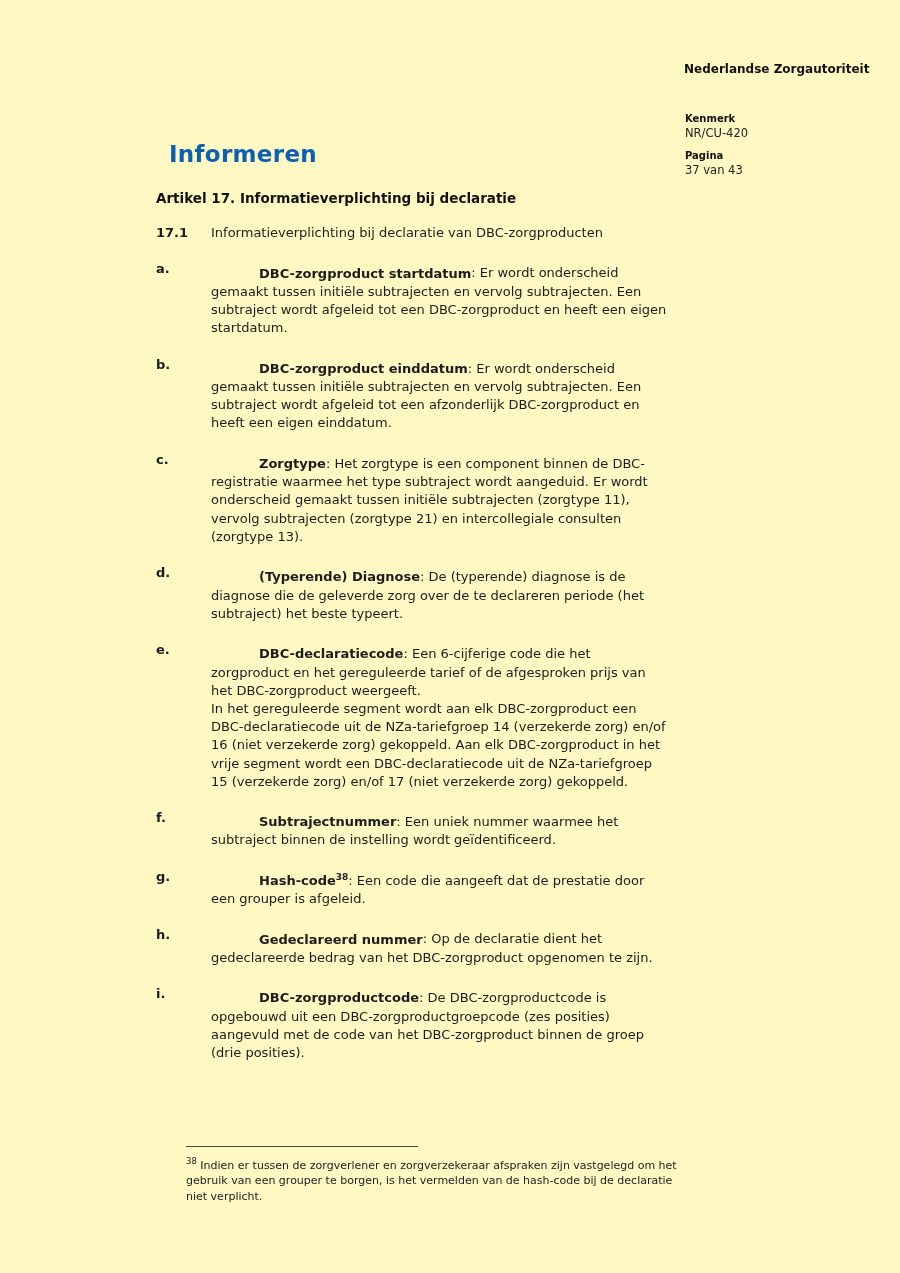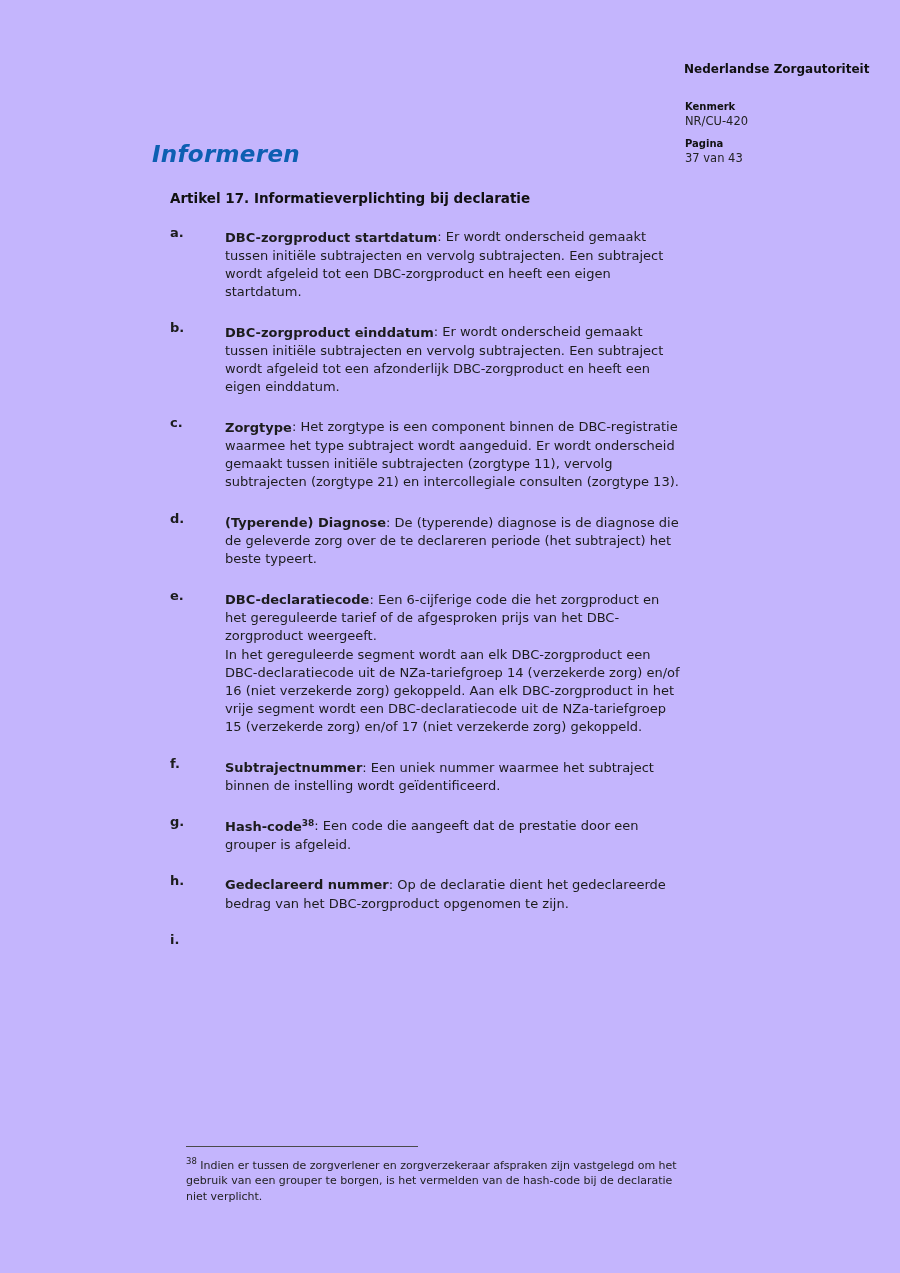--- a/index.html
+++ b/index.html
@@ -1,78 +1,77 @@
 <!DOCTYPE html>
 <html><head>
 <meta charset="utf-8">
 <style>
   * { margin: 0; padding: 0; box-sizing: border-box; }
   html, body { background: #ffffff; }
   .page {
     position: relative;
     width: 900px;
     height: 1273px;
-    background: #c4b5fd;
+    background: #fef9c3;
     font-family: "DejaVu Sans", "Liberation Sans", sans-serif;
     color: #1c1c1c;
     overflow: hidden;
   }
   .org-header {
     position: absolute;
     left: 684px;
     top: 62px;
     font-size: 12px;
     font-weight: bold;
     color: #111;
     white-space: nowrap;
   }
   .meta-block {
     position: absolute;
     left: 685px;
-    top: 100px;
+    top: 112px;
     font-size: 11.5px;
     line-height: 14px;
     color: #222;
   }
   .meta-label {
     font-weight: bold;
     font-size: 10px;
     color: #111;
   }
   .meta-value { margin-bottom: 9px; }
   .page-title {
     position: absolute;
-    left: 152px;
+    left: 169px;
     top: 141px;
     font-size: 23px;
     font-weight: bold;
     letter-spacing: 0.3px;
-    font-style: italic;
   }
   .content {
     position: absolute;
-    left: 170px;
+    left: 156px;
     top: 189px;
     width: 514px;
     font-size: 13px;
     line-height: 18.2px;
   }
   .article-heading {
     font-weight: bold;
     font-size: 13.5px;
     color: #111;
     margin-bottom: 17px;
   }
   .section-row { display: flex; margin-bottom: 18px; }
   .section-num { font-weight: bold; width: 55px; flex-shrink: 0; }
   .intro { margin-bottom: 18px; }
   .item { display: flex; margin-bottom: 18px; }
   .item-letter { font-weight: bold; width: 55px; flex-shrink: 0; }
   .item-body { width: 457px; }
-  .item-term { font-weight: bold; }
+  .item-term { font-weight: bold; margin-left: 48px; }
   .item-term sup { font-weight: bold; font-size: 9px; }
   .footnote {
     position: absolute;
     left: 170px;
     top: 1146px;
     width: 505px;
     font-size: 11px;
     line-height: 15.5px;
     color: #222;
     margin-left: 16px;
@@ -98,20 +97,24 @@
     <div class="meta-label">Pagina</div>
     <div class="meta-value">37 van 43</div>
   </div>
 
   <div class="page-title" style="color: rgb(13, 95, 178);">Informeren</div>
 
   <div class="content">
 
     <div class="article-heading">Artikel 17. Informatieverplichting bij declaratie</div>
 
+    <div class="section-row">
+      <span class="section-num">17.1</span>
+      <span>Informatieverplichting bij declaratie van DBC-zorgproducten</span>
+    </div>
 
 
     <div class="item">
       <span class="item-letter">a.</span>
       <div class="item-body"><span class="item-term"><span>DBC-zorgproduct startdatum</span><sup></sup></span><span>: Er wordt onderscheid gemaakt tussen initiële subtrajecten en vervolg subtrajecten. Een subtraject wordt afgeleid tot een DBC-zorgproduct en heeft een eigen startdatum.</span><div></div></div>
     </div>
 
     <div class="item">
       <span class="item-letter">b.</span>
       <div class="item-body"><span class="item-term"><span>DBC-zorgproduct einddatum</span><sup></sup></span><span>: Er wordt onderscheid gemaakt tussen initiële subtrajecten en vervolg subtrajecten. Een subtraject wordt afgeleid tot een afzonderlijk DBC-zorgproduct en heeft een eigen einddatum.</span><div></div></div>
@@ -142,20 +145,21 @@
       <div class="item-body"><span class="item-term"><span>Hash-code</span><sup>38</sup></span><span>: Een code die aangeeft dat de prestatie door een grouper is afgeleid.</span><div></div></div>
     </div>
 
     <div class="item">
       <span class="item-letter">h.</span>
       <div class="item-body"><span class="item-term"><span>Gedeclareerd nummer</span><sup></sup></span><span>: Op de declaratie dient het gedeclareerde bedrag van het DBC-zorgproduct opgenomen te zijn.</span><div></div></div>
     </div>
 
     <div class="item">
       <span class="item-letter">i.</span>
+      <div class="item-body"><span class="item-term"><span>DBC-zorgproductcode</span><sup></sup></span><span>: De DBC-zorgproductcode is opgebouwd uit een DBC-zorgproductgroepcode (zes posities) aangevuld met de code van het DBC-zorgproduct binnen de groep (drie posities).</span><div></div></div>
     </div>
 
   </div>
 
   <div class="footnote">
     <div class="footnote-rule"></div>
     <div><sup>38</sup><span> Indien er tussen de zorgverlener en zorgverzekeraar afspraken zijn vastgelegd om het gebruik van een grouper te borgen, is het vermelden van de hash-code bij de declaratie niet verplicht.</span></div>
   </div>
 
 </div>

